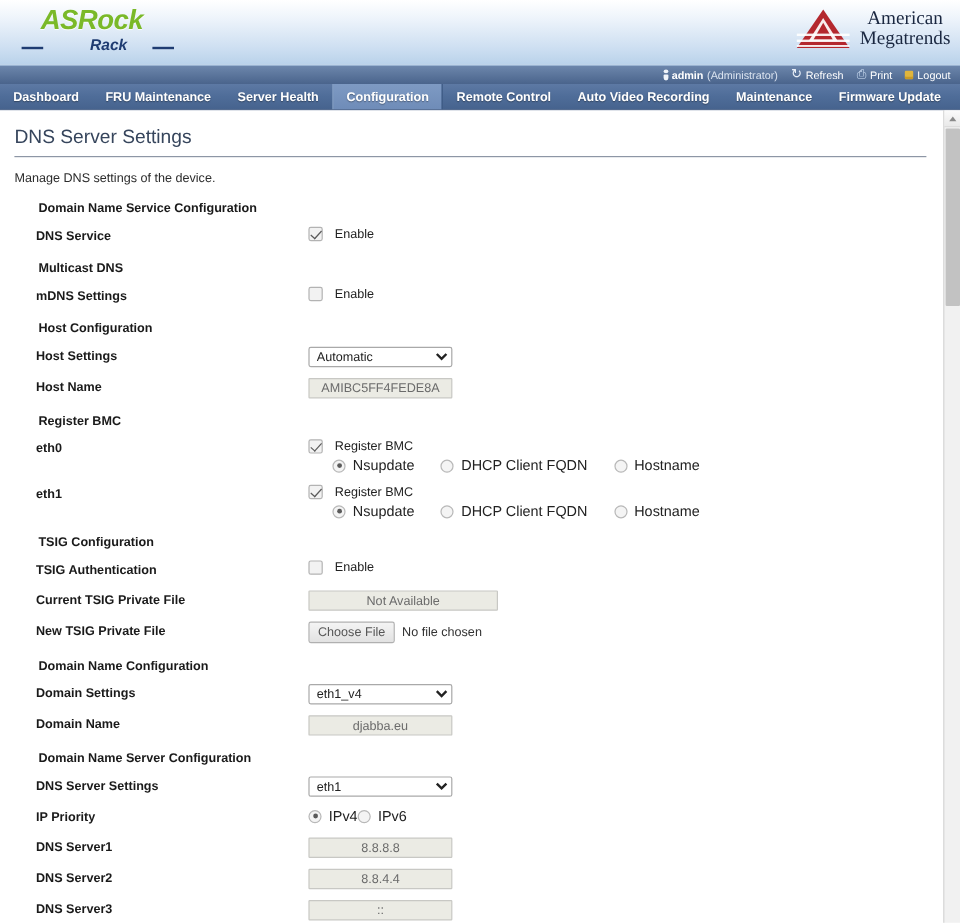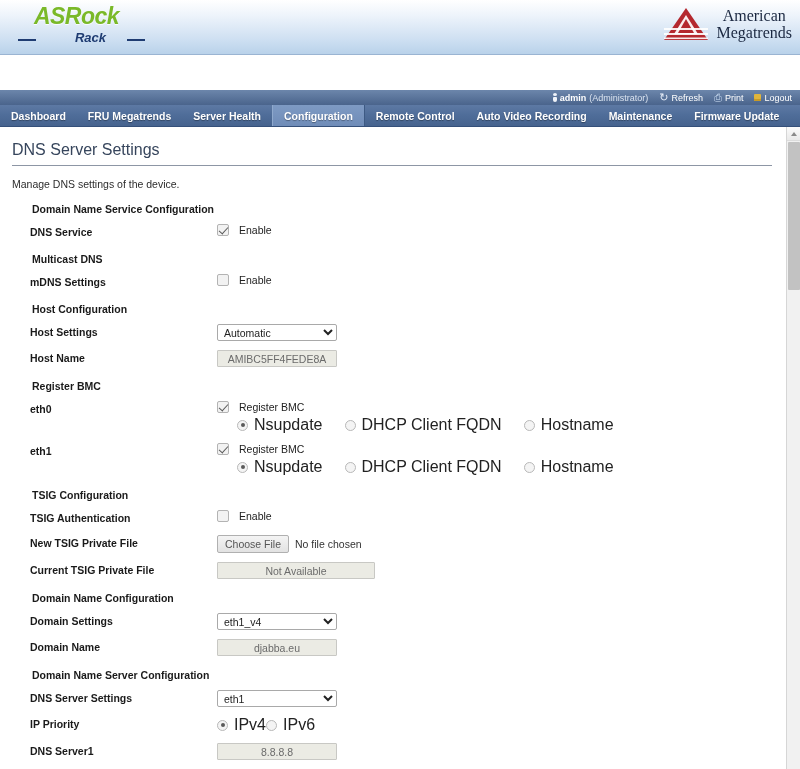--- a/index.html
+++ b/index.html
@@ -50,21 +50,21 @@
     color: #1a2740; line-height: 17px;
   }
   .ami-text div { font-size: 16px; }
 
   
   .adminbar {
     height: 15px;
     background: linear-gradient(to bottom, #6c86ab 0%, #4a648c 100%);
     display: flex; justify-content: flex-end; 
     gap: 11px; padding-right: 8px;
-    font-size: 9px; color: #ffffff; margin-top: 35px;
+    font-size: 9px; color: #ffffff;
   }
   .adminbar .ab-item { display: flex; align-items: center; gap: 3px; white-space: nowrap; }
   .adminbar .ab-user { font-weight: bold; }
   .adminbar .ab-role { font-weight: normal; color: #dbe4f0; }
   .ico { display: inline-block; line-height: 1; font-size: 9px; }
   .ico-person {
     width: 4px; height: 9px; position: relative; display: inline-block;
   }
   .ico-person:before {
     content: ""; position: absolute; top: 0; left: 0;
@@ -126,20 +126,21 @@
 
   .section { margin-top: 13px; }
   .section-title {
     margin-left: 12px;
     font-size: 10.5px; font-weight: bold; color: #1a1a1a; padding-left: 20px;
   }
   .row {
     display: flex; align-items: flex-start;
     margin-top: 9px;
     min-height: 16px;
+    gap: 40px;
   }
   .row-label {
     width: 217px; padding-left: 30px;
     font-size: 10.5px; font-weight: bold; color: #1a1a1a;
     line-height: 16px;
   }
   .row-field { flex: 1; display: flex; align-items: center; }
 
   
   .chk {
@@ -160,21 +161,21 @@
   .rad {
     width: 11px; height: 11px; border-radius: 50%;
     border: 1px solid #b8b8b8; background: #f4f4f4;
     position: relative; display: inline-block; flex: none; cursor: pointer;
   }
   .rad.on:after {
     content: "";
     position: absolute; left: 2.5px; top: 2.5px;
     width: 4px; height: 4px; border-radius: 50%; background: #5a5a5a;
   }
-  .rad-label { font-size: 16px; color: #222; margin-left: 6px; }
+  .rad-label { font-size: 12px; color: #222; margin-left: 6px; }
   .rad-group { display: flex; align-items: center; }
 
   select.ctl {
     width: 120px; height: 17px;
     font-family: "Liberation Sans", sans-serif;
     font-size: 10.5px; color: #222;
     border: 1px solid #a9a9a9; background: #ffffff;
     border-radius: 2px; padding: 0 2px;
   }
   input.ctl {
@@ -263,21 +264,21 @@
     <span>Print</span>
   </div>
   <div class="ab-item">
     <span class="ico-logout"></span>
     <span>Logout</span>
   </div>
 </div>
 
 <div class="nav">
   <div class="nav-item">Dashboard</div>
-  <div class="nav-item">FRU Megatrends</div>
+  <div class="nav-item">FRU Maintenance</div>
   <div class="nav-item">Server Health</div>
   <div class="nav-item active">Configuration</div>
   <div class="nav-item">Remote Control</div>
   <div class="nav-item">Auto Video Recording</div>
   <div class="nav-item">Maintenance</div>
   <div class="nav-item">Firmware Update</div>
   <div class="nav-spacer"></div>
   <div class="nav-item nav-help">HELP</div>
 </div>
 
@@ -386,32 +387,32 @@
   <div class="section">
     <div class="section-title">TSIG Configuration</div>
     <div class="row">
       <div class="row-label">TSIG Authentication</div>
       <div class="row-field">
         <span class="chk"></span>
         <span class="chk-label">Enable</span>
       </div>
     </div>
     <div class="row">
+      <div class="row-label">Current TSIG Private File</div>
+      <div class="row-field">
+        <input class="ctl wide" type="text" readonly="" value="Not Available" style="">
+      </div>
+    </div>
+    <div class="row">
       <div class="row-label">New TSIG Private File</div>
       <div class="row-field">
         <div class="filewrap">
           <div class="filebtn">Choose File</div>
           <div class="filetxt">No file chosen</div>
         </div>
-      </div>
-    </div>
-    <div class="row">
-      <div class="row-label">Current TSIG Private File</div>
-      <div class="row-field">
-        <input class="ctl wide" type="text" readonly="" value="Not Available" style="">
       </div>
     </div>
   </div>
 
   <div class="section">
     <div class="section-title">Domain Name Configuration</div>
     <div class="row">
       <div class="row-label">Domain Settings</div>
       <div class="row-field">
         <select class="ctl">
@@ -459,20 +460,21 @@
         <input class="ctl" type="text" readonly="" value="8.8.8.8" style="">
       </div>
     </div>
     <div class="row">
       <div class="row-label">DNS Server2</div>
       <div class="row-field">
         <input class="ctl" type="text" readonly="" value="8.8.4.4" style="">
       </div>
     </div>
     <div class="row">
+      <div class="row-label">DNS Server3</div>
       <div class="row-field">
         <input class="ctl" type="text" readonly="" value="::" style="">
       </div>
     </div>
   </div>
 
 </div>
 
 <div class="scrollbar">
   <div class="sb-arrow">

